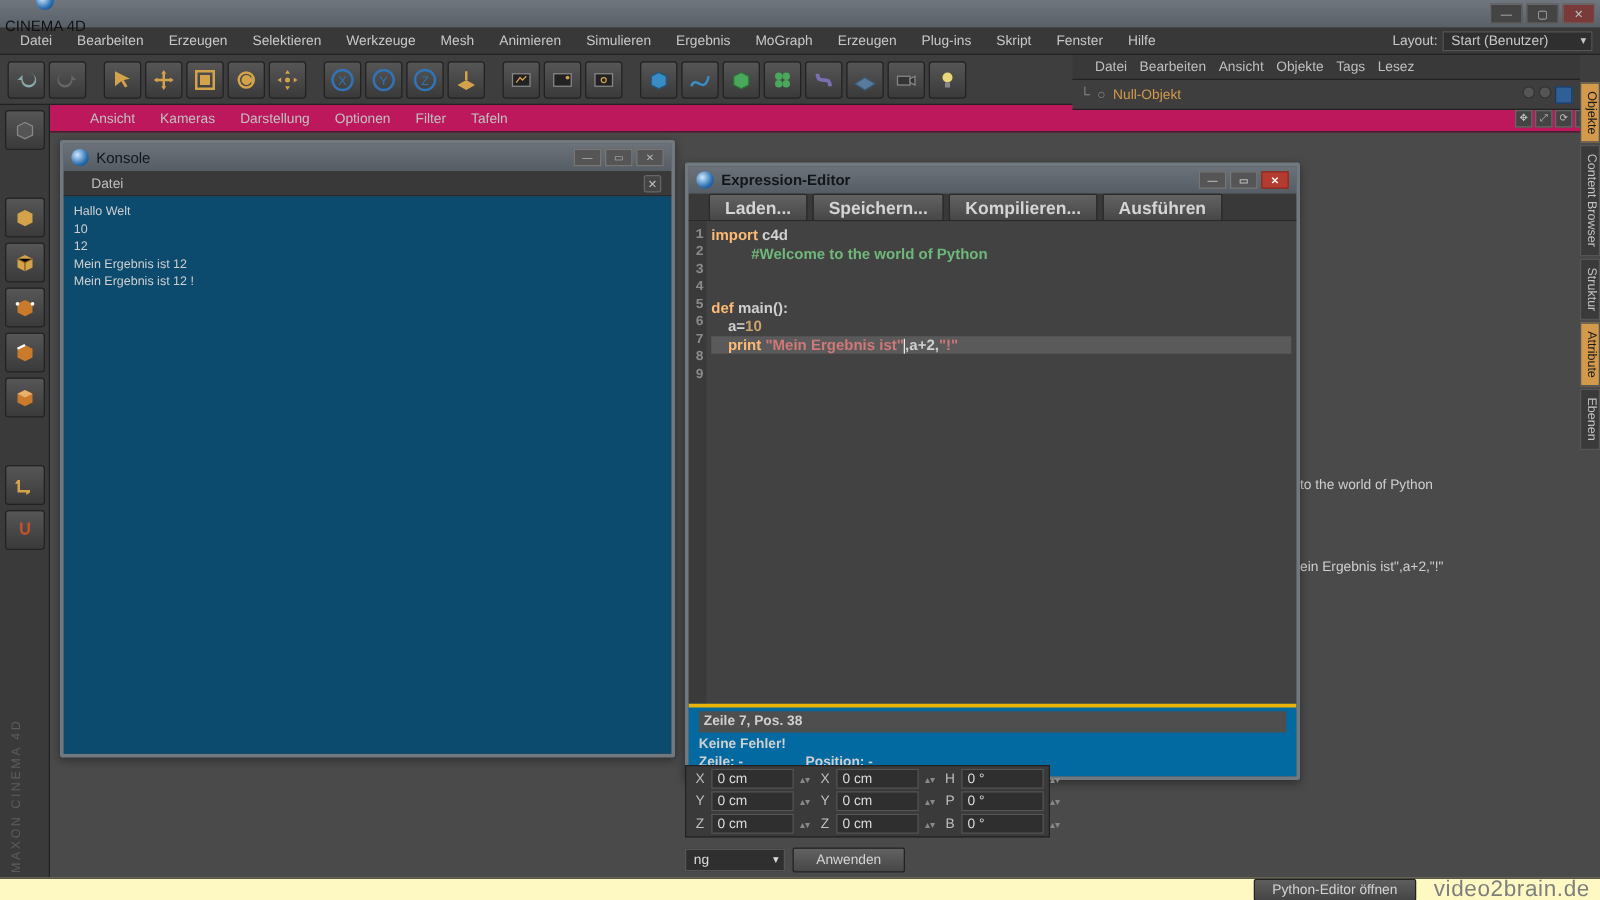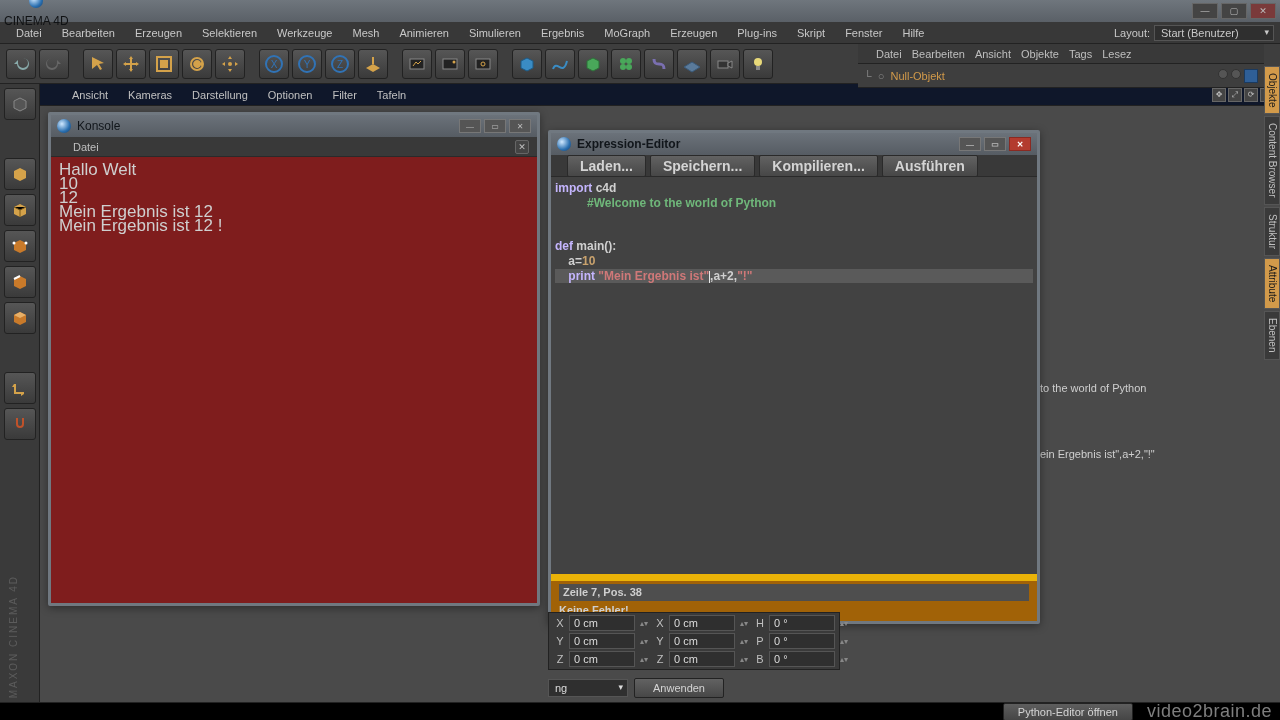--- a/index.html
+++ b/index.html
@@ -26,56 +26,56 @@
 .toolbar { height:40px; background:#3e3e3e; border-bottom:1px solid #222; display:flex; align-items:center; padding:0 6px; gap:3px; }
 .tbtn { width:30px; height:30px; background:linear-gradient(#565656,#3a3a3a); border:1px solid #222; border-radius:3px; display:flex; align-items:center; justify-content:center; }
 .tbtn svg { width:20px; height:20px; }
 .tsep { width:8px; }
 
 
 .left-tools { position:absolute; left:0; top:84px; width:40px; background:#3a3a3a; height:calc(100% - 84px - 18px); border-right:1px solid #222; display:flex; flex-direction:column; align-items:center; padding-top:4px; gap:4px; }
 .left-tools .tbtn { width:32px; height:32px; }
 
 
-.vp-header { position:absolute; left:40px; top:84px; right:0; height:22px; background:#0f172a; border-bottom:1px solid #222; display:flex; align-items:center; padding:0 6px; gap:14px; }
+.vp-header { position:absolute; left:40px; top:84px; right:0; height:22px; background:#be185d; border-bottom:1px solid #222; display:flex; align-items:center; padding:0 6px; gap:14px; }
 .vp-header .sm { padding:2px 4px; color:#c0c0c0; font-size:11px; }
 .vp-ctrls { margin-left:auto; display:flex; gap:2px; }
 .vp-ctrls .mini { width:14px; height:14px; background:#444; border:1px solid #666; font-size:8px; display:flex; align-items:center; justify-content:center; }
 
 
 .window { position:absolute; background:#404040; border:3px solid #707880; border-radius:2px; display:flex; flex-direction:column; box-shadow:0 2px 8px rgba(0,0,0,.4); }
 .win-title { height:22px; background:linear-gradient(#6b727a,#565c63); display:flex; align-items:center; padding:0 6px; justify-content:space-between; }
 .win-title-left { display:flex; align-items:center; gap:6px; color:#11161b; font-size:12px; }
 .win-btns { display:flex; gap:3px; }
 .wbtn { width:22px; height:14px; background:#555; border:1px solid #777; color:#bbb; font-size:8px; display:flex; align-items:center; justify-content:center; }
 .wbtn.x { background:#b33b2f; color:#fff; border-color:#8a2a22; }
 
 
 #konsole { left:48px; top:112px; width:492px; height:494px; }
 .kon-menu { height:20px; background:#393939; display:flex; align-items:center; padding:0 8px; justify-content:space-between; border-bottom:1px solid #2a2a2a; }
 .kon-x { width:14px; height:14px; background:#444; border:1px solid #666; border-radius:2px; font-size:9px; display:flex; align-items:center; justify-content:center; }
-.kon-body { flex:1; background:#7f1d1d; padding:6px 8px; color:#cfcfcf; font-size:17px; line-height:14px; white-space:pre; overflow:hidden; }
+.kon-body { flex:1; background:#0c4a6e; padding:6px 8px; color:#cfcfcf; font-size:10px; line-height:14px; white-space:pre; overflow:hidden; }
 .kon-footer { height:22px; background:#3a3a3a; border-top:1px solid #2a2a2a; display:flex; align-items:center; padding:0 8px; gap:4px; }
 .tab { padding:2px 10px; background:#4a4a4a; border:1px solid #666; font-size:11px; }
 .tab.active { background:#5e5e5e; }
 
 
 #expr { left:548px; top:130px; width:492px; height:494px;font-weight:bold; }
 .expr-toolbar { height:22px; background:#393939; display:flex; align-items:center; padding:0 6px; gap:4px; border-bottom:1px solid #2a2a2a; }
 .ebtn { padding:2px 12px; background:linear-gradient(#626262,#474747); border:1px solid #2a2a2a; border-radius:2px; color:#d4d4d4; font-size:14px; }
 .code-wrap { flex:1; display:flex; background:#424242; overflow:hidden; }
 .gutter { width:14px; background:#3a3a3a; color:#8a8a8a; text-align:right; padding:4px 2px 0 0; font-family:"Courier New",monospace; font-size:11px; line-height:14px; }
 .code { flex:1; padding:4px 4px 0 4px; font-family:"Courier New",monospace; font-size:12px; line-height:14px; color:#d0d0d0; white-space:pre; position:relative; }
-.kw { color:#c4b5fd; }
+.kw { color:#fdba74; }
 .cmt { color:#6fb77a;margin-left:32px; }
 .str { color:#cf7878; }
 .num { color:#c9a26d; }
 .ln7 { background:#5a5a5a; display:inline-block; width:100%; }
 .cursor { display:inline-block; width:1px; height:12px; background:#e8e8e8; vertical-align:middle; }
-.expr-status { background:#a16207; border-top:7px solid #eab308; padding:3px 8px; color:#cfcfcf; font-size:11px; line-height:15px; }
+.expr-status { background:#0369a1; border-top:3px solid #eab308; padding:3px 8px; color:#cfcfcf; font-size:11px; line-height:15px; }
 
 
 .right-side { position:absolute; right:0; top:44px; width:220px; display:flex; flex-direction:column; }
 .obj-menu { height:20px; background:#393939; display:flex; align-items:center; padding:0 6px; gap:10px; font-size:11px; border-bottom:1px solid #222; }
 .obj-row { height:24px; background:#3e3e3e; display:flex; align-items:center; padding:0 6px; gap:6px; border-bottom:1px solid #222; }
 .obj-name { color:#d29a4a; }
 .obj-icons { margin-left:auto; display:flex; gap:3px; }
 .dot { width:10px; height:10px; border-radius:50%; background:#555; border:1px solid #333; }
 .tag-py { width:14px; height:14px; background:#2f5f97; border:1px solid #1b3a5f; }
 .side-tabs { position:absolute; right:0; top:66px; width:16px; display:flex; flex-direction:column; gap:2px; }
@@ -90,21 +90,21 @@
 .coord { position:absolute; left:548px; top:612px; width:292px; background:#3a3a3a; border:1px solid #222; padding:2px 4px; display:grid; grid-template-columns:14px 66px 14px 14px 66px 14px 14px 66px 14px; row-gap:2px; column-gap:2px; font-size:11px; align-items:center; }
 .coord .lab { text-align:center; color:#bfbfbf; }
 .coord .fld { background:#2f2f2f; border:1px solid #555; height:16px; padding:0 4px; line-height:14px; color:#dcdcdc; }
 .coord .sp { font-size:8px; color:#888; text-align:center; }
 .coord-row2 { position:absolute; left:548px; top:678px; width:292px; display:flex; gap:6px; align-items:center; }
 .dd { background:#2f2f2f; border:1px solid #555; padding:2px 16px 2px 6px; position:relative; min-width:80px; font-size:11px; color:#dcdcdc; }
 .dd::after { content:"▾"; position:absolute; right:4px; top:2px; font-size:9px; }
 .apply { padding:3px 18px; background:linear-gradient(#626262,#474747); border:1px solid #222; border-radius:2px; color:#d4d4d4; font-size:11px; }
 
 
-.status { position:absolute; left:0; bottom:0; right:0; height:18px; background:#000000; border-top:1px solid #222; display:flex; align-items:center; justify-content:flex-end; padding:0 8px; gap:14px; }
+.status { position:absolute; left:0; bottom:0; right:0; height:18px; background:#fef9c3; border-top:1px solid #222; display:flex; align-items:center; justify-content:flex-end; padding:0 8px; gap:14px; }
 .pyedit { padding:2px 14px; background:linear-gradient(#5e5e5e,#454545); border:1px solid #222; border-radius:2px; font-size:11px; color:#d4d4d4; }
 .wm { color:#7e7e7e; font-size:18px; letter-spacing:.5px; }
 
 .side-brand { position:absolute; left:8px; bottom:22px; writing-mode:vertical-rl; transform:rotate(180deg); color:#5c5c5c; font-size:10px; letter-spacing:2px; }
 </style>
 </head>
 <body>
 
 <div class="titlebar">
   <div class="titlebar-left">
@@ -407,33 +407,46 @@
     </div>
   </div>
   <div class="expr-toolbar">
     <span style="width:6px"></span>
     <div class="ebtn">Laden...</div>
     <div class="ebtn">Speichern...</div>
     <div class="ebtn">Kompilieren...</div>
     <div class="ebtn">Ausführen</div>
   </div>
   <div class="code-wrap">
+    <div class="gutter" id="gutter">1
+2
+3
+4
+5
+6
+7
+8
+9</div>
     <div class="code"><span class="kw">import</span><span> c4d</span>
 <span class="cmt">#Welcome to the world of Python</span>
 
 
 <span class="kw">def</span><span> main():</span>
 <span>    a=</span><span class="num">10</span>
 <span class="ln7"><span>    </span><span class="kw">print</span><span> </span><span class="str">"Mein Ergebnis ist"</span><span class="cursor"></span><span>,a+2,</span><span class="str">"!"</span></span>
 
 </div>
   </div>
   <div class="expr-status">
     <div style="background:#4e4e4e;padding:1px 4px;margin-bottom:2px;">Zeile 7, Pos. 38</div>
     <div>Keine Fehler!</div>
+    <div style="display:flex;gap:50px;">
+      <span>Zeile:  -</span>
+      <span>Position:  -</span>
+    </div>
   </div>
 </div>
 
 <div class="coord">
   <div class="lab">X</div>
     <div class="fld">0 cm</div>
     <div class="sp">▴▾</div>
   <div class="lab">X</div>
     <div class="fld">0 cm</div>
     <div class="sp">▴▾</div>

